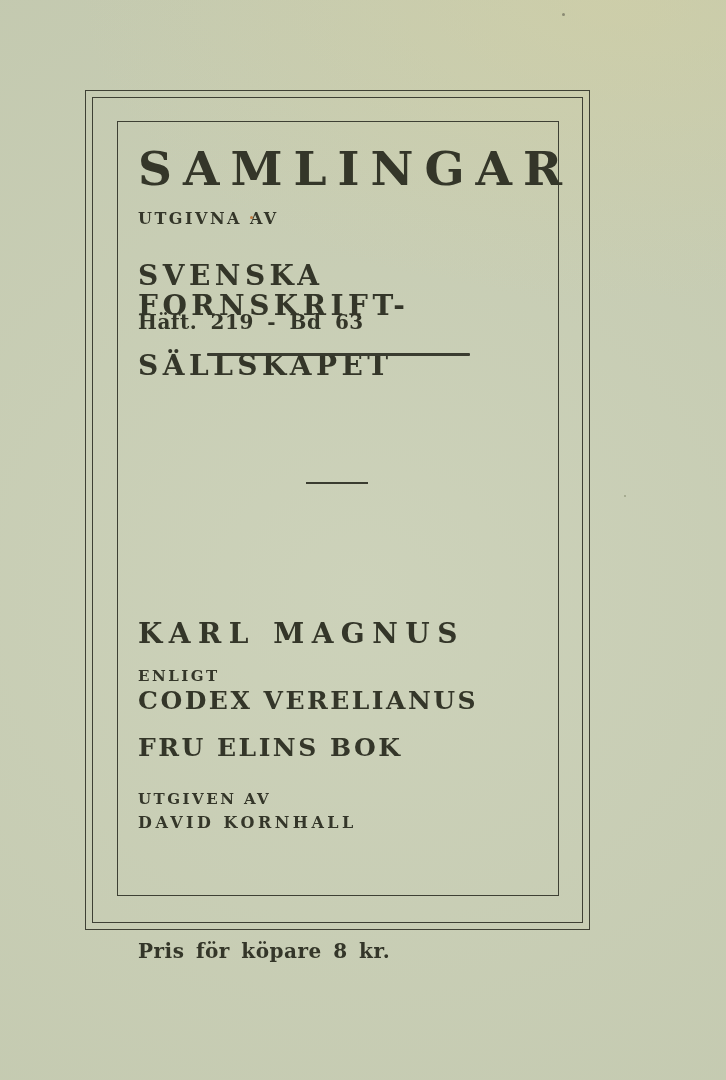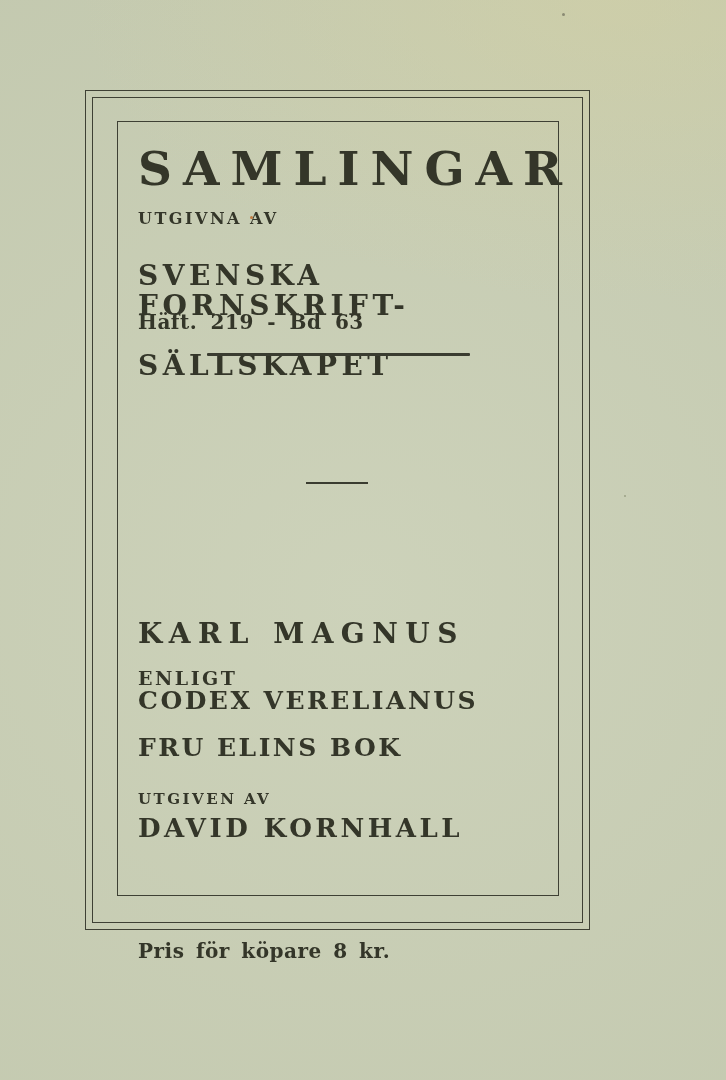--- a/index.html
+++ b/index.html
@@ -91,33 +91,33 @@
     letter-spacing: 0.6px;
   }
   .grant-line2 { word-spacing: 7px; }
 
   .work-title {
     top: 617px;
     font-size: 28px;
     font-weight: bold;
     letter-spacing: 7.5px;
   }
-  .lbl-enligt { top: 667px; font-size: 19px; }
+  .lbl-enligt { top: 667px; font-size: 15px; }
   .source-title {
     font-size: 25px;
     font-weight: bold;
     letter-spacing: 2.5px;
   }
   .src-codex { top: 686px; }
   .lbl-och { top: 718px; font-size: 15px; }
   .src-fru { top: 733px; }
   .lbl-utgiven { top: 790px; font-size: 15px; }
   .editor-name {
     top: 813px;
-    font-size: 26px;
+    font-size: 16px;
     font-weight: bold;
     letter-spacing: 3.5px;
   }
   .price-note {
     top: 939px;
     font-size: 20px;
     font-weight: bold;
     letter-spacing: 0.5px;
     word-spacing: 4px;
   }

